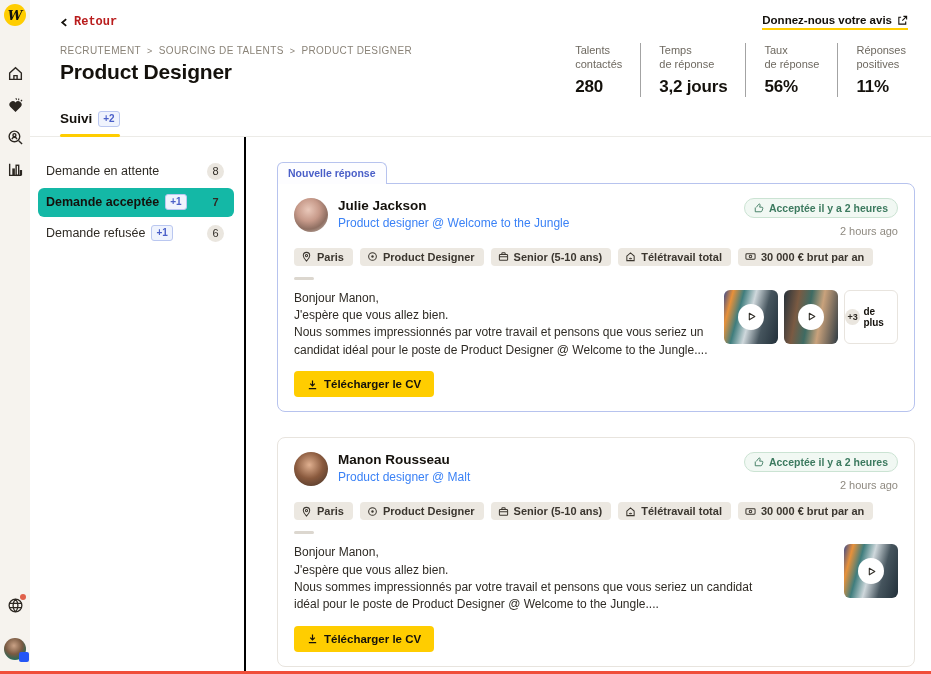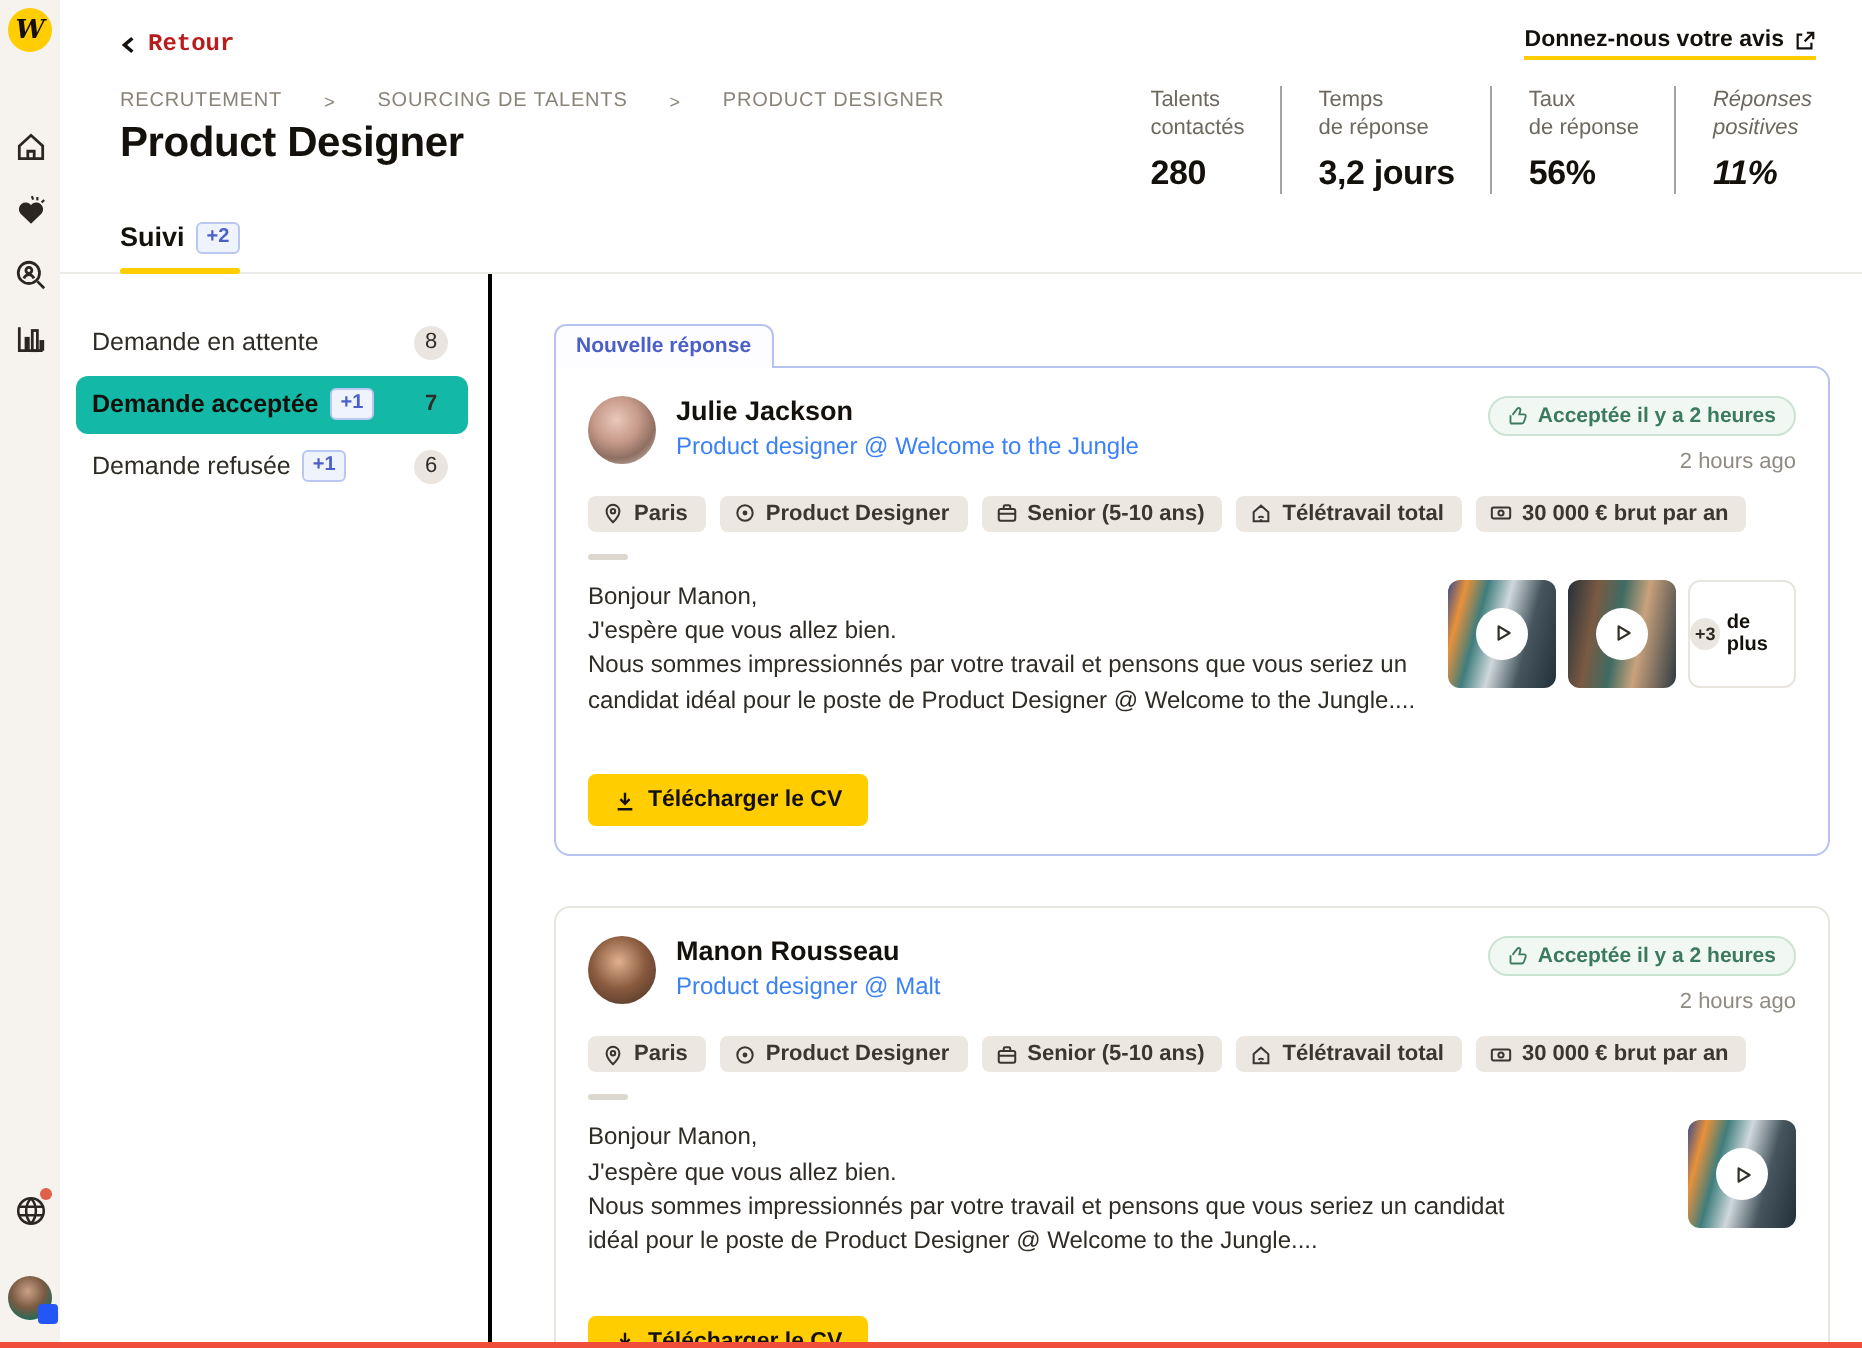--- a/index.html
+++ b/index.html
@@ -34,28 +34,28 @@
   .topbar { display:flex; justify-content:space-between; align-items:center; padding:14px 23px 0 30px; }
   .back { display:inline-flex; align-items:center; gap:5px; font-size:12px; font-weight:bold;
     color:#b91c1c; background:none; border:none; cursor:pointer; font-family:Liberation Mono, monospace; }
   .back svg { width:9px; height:9px; }
   .feedback { display:inline-flex; align-items:center; gap:5px; font-size:11.5px; font-weight:bold;
     color:#14110c; cursor:pointer; text-decoration:none;
     border-bottom:2px solid #ffcd00; padding-bottom:2px; }
   .feedback svg { width:11px; height:11px; }
 
   .header { display:flex; justify-content:space-between; align-items:flex-start; padding:15px 23px 0 30px; }
-  .breadcrumb { font-size:10px; letter-spacing:.4px; color:#8a8378; display:flex; gap:21px; align-items:center; }
+  .breadcrumb { font-size:10px; letter-spacing:.4px; color:#8a8378; display:flex; gap:6px; align-items:center; }
   .crumb-sep { color:#8a8378; font-size:9px; }
   .page-title { margin-top:4px; font-size:21px; font-weight:800; letter-spacing:-.2px; color:#14110c; }
 
   .stats { display:flex; align-items:flex-start; margin-top:-2px; }
   .stat { padding:0 18px; }
   .stat + .stat { border-left:1px solid #a3a3a3; }
-  .stat:last-child { padding-right:2px;font-style:italic; }
+  .stat:last-child { padding-right:2px; }
   .stat-label { font-size:11px; line-height:1.3; color:#6e6960; }
   .stat-value { margin-top:5px; font-size:17px; font-weight:800; color:#14110c; letter-spacing:-.2px; }
 
   .tabs { display:flex; gap:26px; padding:14px 0 0 30px; border-bottom:1px solid #ecebe7; }
   .tab { position:relative; padding-bottom:9px; font-size:13.5px; color:#56524b; cursor:pointer;
     display:inline-flex; align-items:center; gap:6px; }
   .tab.active { color:#14110c; font-weight:bold; }
   .tab.active::after { content:""; position:absolute; left:0; right:0; bottom:-1px; height:3px;
     background:#ffcd00; border-radius:2px; }
   .badge-blue { font-size:10px; font-weight:bold; color:#4a5fc8; background:#eff3fd;
@@ -107,21 +107,21 @@
   .th-b { background:linear-gradient(100deg,#25313a 0%,#7a5a42 25%,#3e6b63 45%,#c9a27c 65%,#2e3a42 100%); }
   .play { position:absolute; left:50%; top:50%; transform:translate(-50%,-50%); width:26px; height:26px;
     border-radius:50%; background:#fff; display:flex; align-items:center; justify-content:center; }
   .play svg { width:11px; height:11px; margin-left:1px; }
   .more-card { width:54px; height:54px; border:1px solid #e8e4de; border-radius:6px; background:#fff;
     display:flex; align-items:center; justify-content:center; gap:3px; cursor:pointer; }
   .more-count { width:16px; height:16px; border-radius:50%; background:#eae6df; display:flex;
     align-items:center; justify-content:center; font-size:9px; font-weight:bold; color:#2f2b25; }
   .more-label { font-size:10px; font-weight:bold; color:#14110c; }
 
-  .dl-btn { margin-top:28px; display:inline-flex; align-items:center; gap:6px; background:#ffcd00;
+  .dl-btn { margin-top:12px; display:inline-flex; align-items:center; gap:6px; background:#ffcd00;
     border:none; border-radius:4px; padding:7px 13px; font-family:inherit; font-size:11.5px;
     font-weight:bold; color:#14110c; cursor:pointer;justify-content:center; }
   .dl-btn svg { width:11px; height:11px; }
 
   .redline { position:absolute; left:0; bottom:0; width:931px; height:3px; background:#f04e3a; z-index:9; }
 </style>
 </head>
 <body>
 
 <div class="app">

